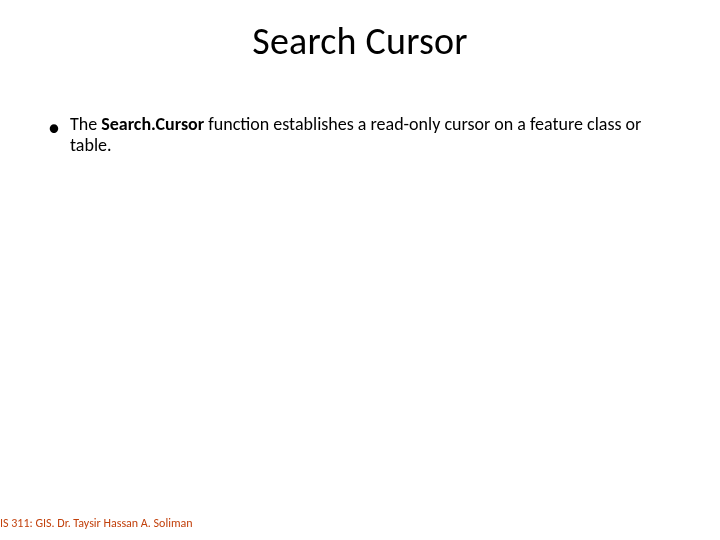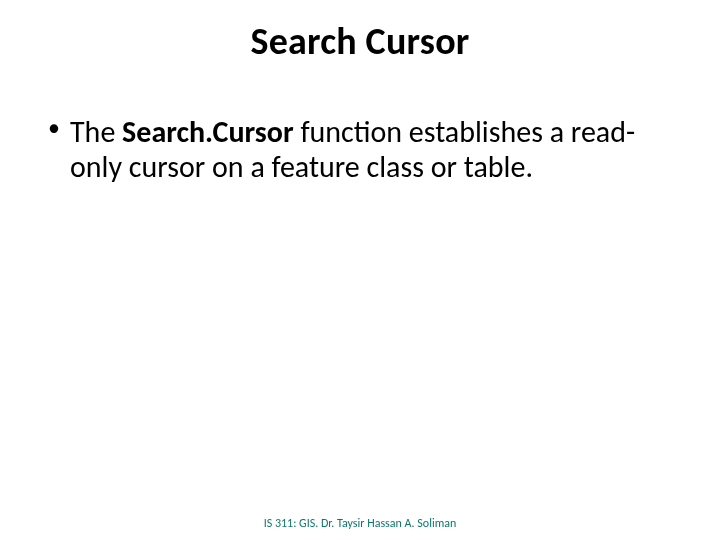--- a/index.html
+++ b/index.html
@@ -14,28 +14,28 @@
   }
   .slide {
     position: relative;
     width: 720px;
     height: 540px;
     box-sizing: border-box;
   }
   .title {
     text-align: center;
     font-size: 38px;
-    font-weight: 700;
+    font-weight: 400;
     margin-top: 18px;
     margin-bottom: 50px;
     letter-spacing: 0.2px;
   }
   .body {
     padding: 0 34px 0 48px;
-    font-size: 30px;
+    font-size: 18px;
     line-height: 1.18;
   }
   ul.bullets {
     list-style: none;
     padding: 0;
     margin: 0;
   }
   ul.bullets > li {
     position: relative;
     padding-left: 22px;
@@ -48,23 +48,22 @@
     top: 0;
     font-size: 24px;
     line-height: 1.2;
   }
   .b { font-weight: 700; }
   .footer {
     position: absolute;
     bottom: 28px;
     left: 0;
     width: 100%;
-    text-align: center;
     font-size: 12px;
-    color: #0f766e;
+    color: #c2410c;
   }
 </style>
 </head>
 <body>
 
 <div class="slide">
 
   <div class="title">Search Cursor</div>
 
   <div class="body">

